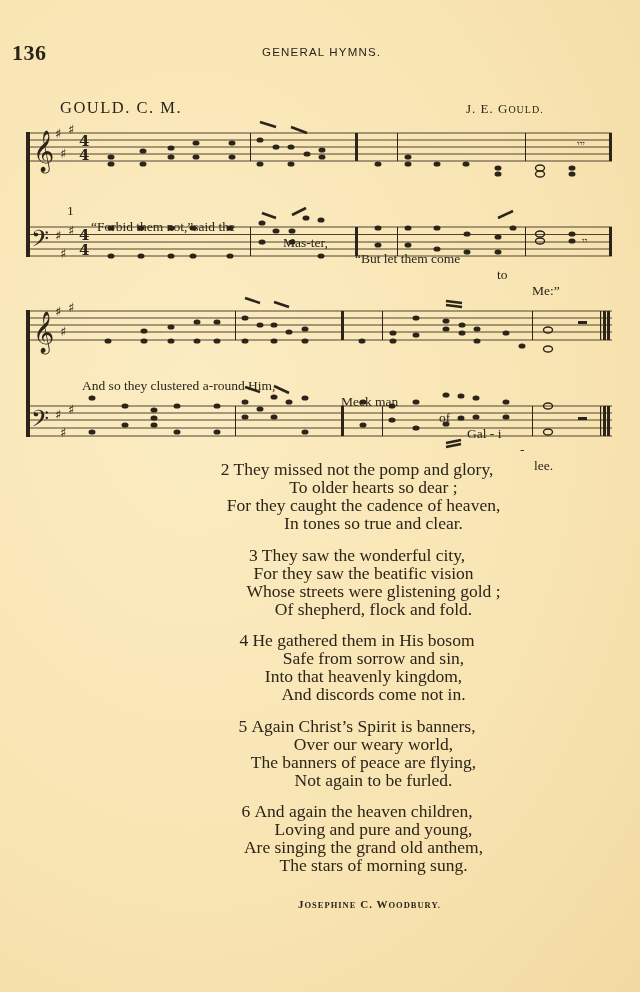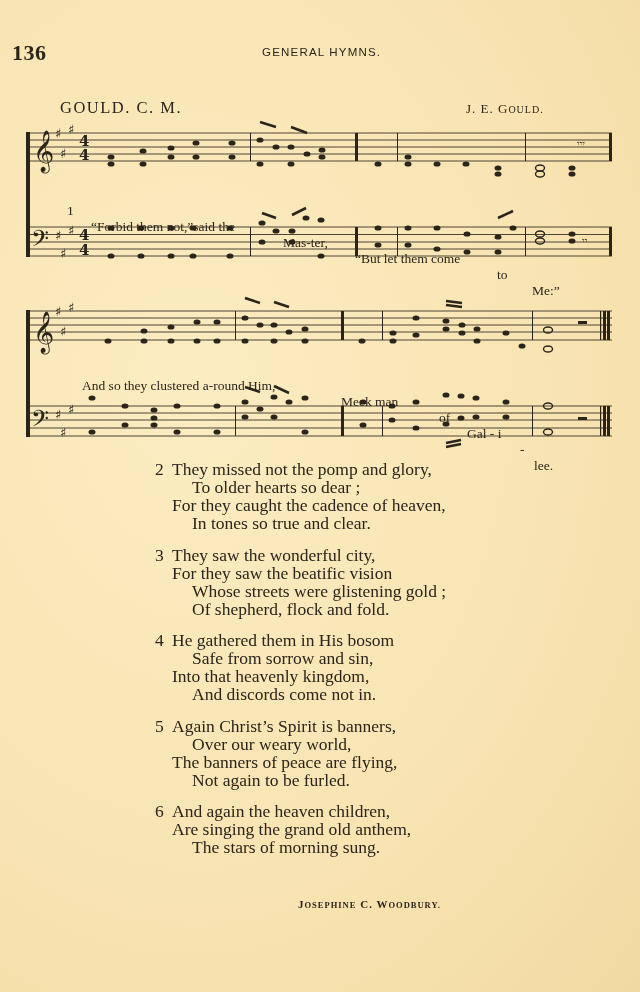--- a/index.html
+++ b/index.html
@@ -13,21 +13,21 @@
   }
   .abs { position:absolute; }
   .page-number { left:12px; top:40px; font-family:"Liberation Serif",serif; font-weight:bold; font-size:22px; letter-spacing:0.5px; }
   .running-head { left:262px; top:46px; font-family:Liberation Sans, sans-serif; font-size:11.5px; letter-spacing:1.2px; }
   .tune-name { left:60px; top:98px; font-family:"Liberation Serif",serif; font-size:16.5px; letter-spacing:1.5px; }
   .composer { left:466px; top:101px; font-family:"Liberation Serif",serif; font-size:13px; letter-spacing:1px; }
   .composer .sc { font-size:10px; }
   .music { left:0; top:0; }
   .lyric { font-family:"Liberation Serif",serif; font-size:13.5px; white-space:pre; }
   .verses { left:155px; top:460px; width:400px; }
-  .verse { margin-bottom:13.5px; }
+  .verse { margin-bottom:13.5px;text-align:center; }
   .line { font-family:"Liberation Serif",serif; font-size:17.5px; line-height:18px; white-space:nowrap; }
   .line.indent { padding-left:20px; }
   .vnum { display:inline-block; width:17px; }
   .author { left:298px; top:898px; font-family:"Liberation Serif",serif; font-size:11px; font-weight:bold; letter-spacing:1px; }
   .author .sc { font-size:8.5px;text-align:center; }
 </style>
 </head>
 <body>
 
 <div class="abs page-number">136</div>
@@ -324,18 +324,19 @@
     <div class="line" style="padding-left:37px">And discords come not in.</div>
   </div>
   <div class="verse">
     <div class="line"><span class="vnum">5</span><span>Again Christ’s Spirit is banners,</span></div>
     <div class="line" style="padding-left:37px">Over our weary world,</div>
     <div class="line" style="padding-left:17px">The banners of peace are flying,</div>
     <div class="line" style="padding-left:37px">Not again to be furled.</div>
   </div>
   <div class="verse">
     <div class="line"><span class="vnum">6</span><span>And again the heaven children,</span></div>
+    <div class="line" style="padding-left:37px">Loving and pure and young,</div>
     <div class="line" style="padding-left:17px">Are singing the grand old anthem,</div>
     <div class="line" style="padding-left:37px">The stars of morning sung.</div>
   </div>
 </div>
 
 <div class="abs author"><span>J</span><span class="sc">OSEPHINE</span><span> C. W</span><span class="sc">OODBURY.</span></div>
 
 </body></html>

